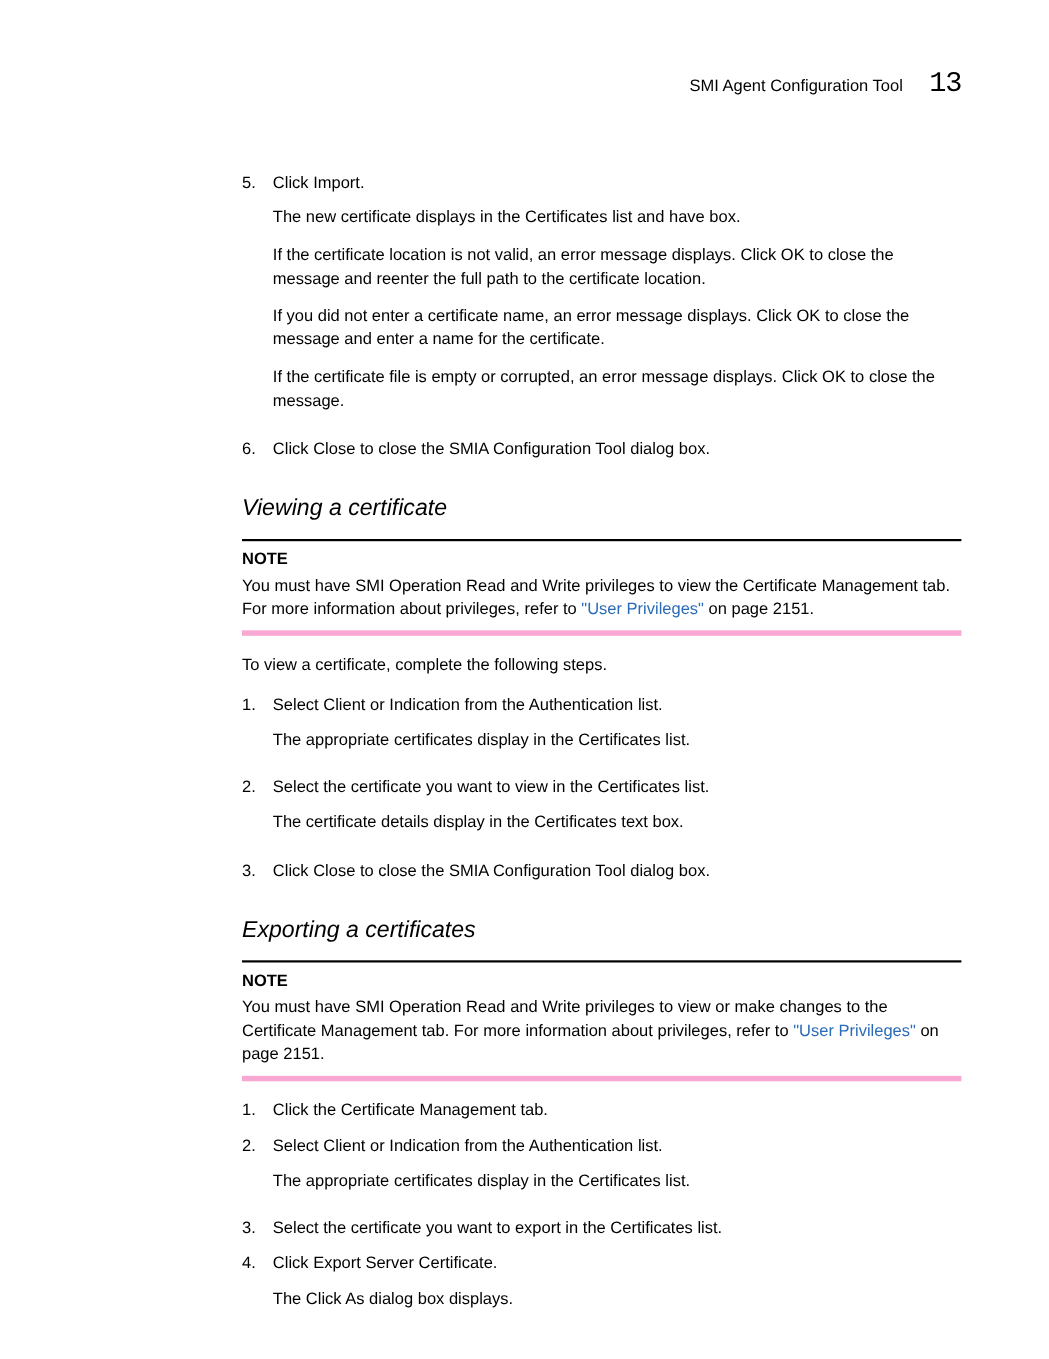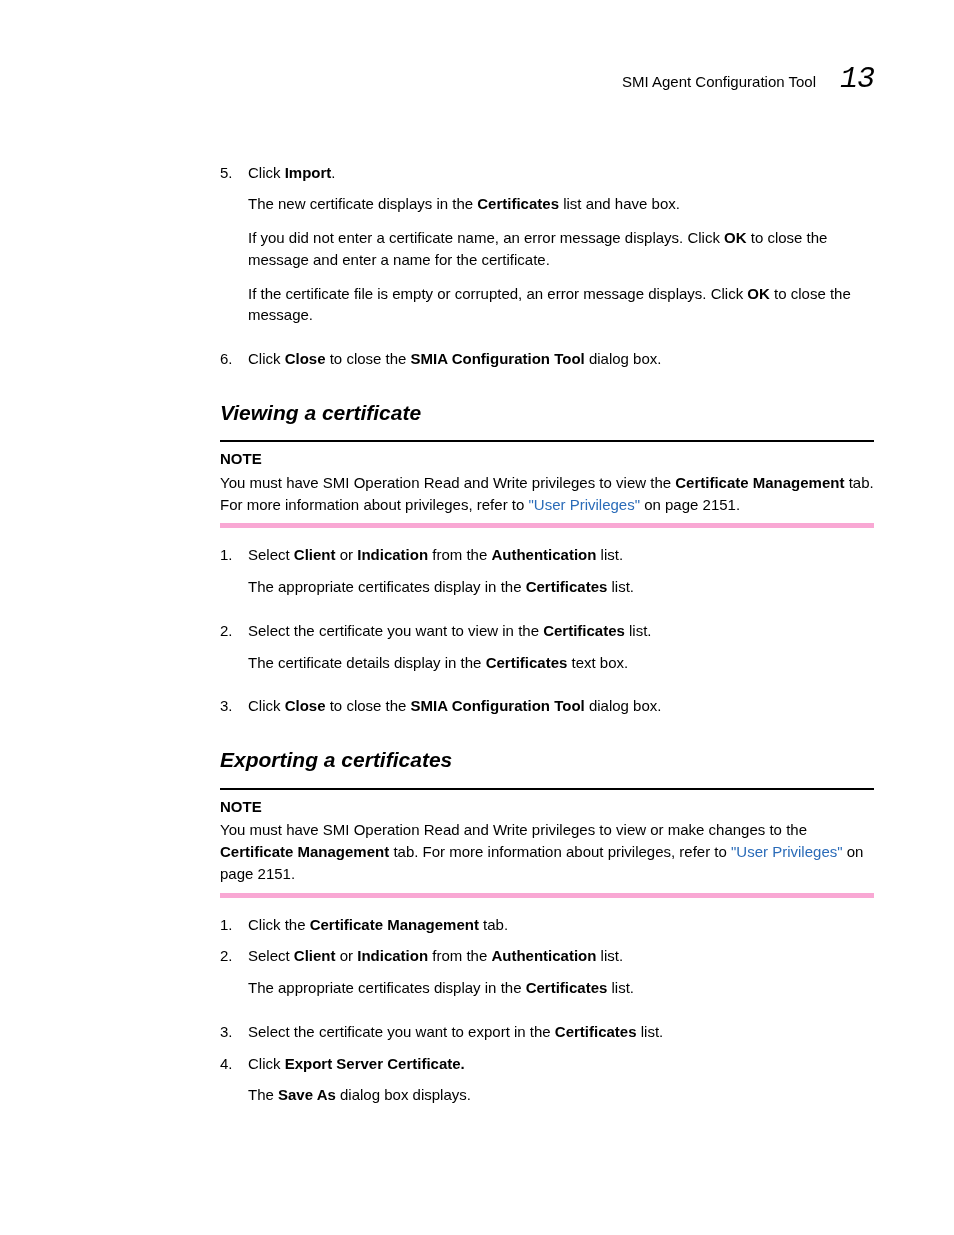--- a/index.html
+++ b/index.html
@@ -20,24 +20,23 @@
   }
   .header-row {
     display: flex;
     justify-content: flex-end;
     align-items: baseline;
     gap: 24px;
     margin-bottom: 60px;
     margin-left: 140px;
   }
   .chapter-num {
-    font-size: 30px;
+    font-size: 26px;
     font-family: "Courier New", monospace;
     letter-spacing: -1px;
-    font-style: italic;
   }
   .content {
     margin-left: 140px;
   }
   .ol {
     list-style: none;
     padding: 0;
     margin: 0;
   }
   .ol .li {
@@ -47,25 +46,25 @@
   .ol .num {
     flex: 0 0 28px;
   }
   .ol .body {
     flex: 1;
   }
   .sub {
     margin-top: 10px;
     margin-bottom: 12px;
   }
-  .bold { font-weight: bold; }
+  .bold { font-weight: normal; }
   .link { color: #2a6bb8; }
   h2.section {
     font-style: italic;
-    font-weight: bold;
+    font-weight: normal;
     font-size: 21px;
     margin: 28px 0 12px 0;
     font-family: Arial, Helvetica, sans-serif;
   }
   .note-box {
     border-top: 2px solid #000;
     border-bottom: 5px solid #f9a8d4;
     padding: 6px 0 8px 0;
     margin-bottom: 16px;
   }
@@ -88,20 +87,21 @@
   </div>
 
   <div class="content">
 
     <div class="ol">
       <div class="li">
         <div class="num">5.</div>
         <div class="body">
           <div><span>Click </span><span class="bold">Import</span><span>.</span></div>
           <div class="sub"><span>The new certificate displays in the </span><span class="bold">Certificates</span><span> list and have box.</span></div>
+          <div class="sub"><span>If the certificate location is not valid, an error message displays. Click </span><span class="bold">OK</span><span> to close the message and reenter the full path to the certificate location.</span></div>
           <div class="sub"><span>If you did not enter a certificate name, an error message displays. Click </span><span class="bold">OK</span><span> to close the message and enter a name for the certificate.</span></div>
           <div class="sub"><span>If the certificate file is empty or corrupted, an error message displays. Click </span><span class="bold">OK</span><span> to close the message.</span></div>
         </div>
       </div>
       <div class="li">
         <div class="num">6.</div>
         <div class="body">
           <span>Click </span><span class="bold">Close</span><span> to close the </span><span class="bold">SMIA Configuration Tool</span><span> dialog box.</span>
         </div>
       </div>
@@ -109,20 +109,21 @@
 
     <h2 class="section">Viewing a certificate</h2>
 
     <div class="note-box">
       <div class="note-label">NOTE</div>
       <div>
         <span>You must have SMI Operation Read and Write privileges to view the </span><span class="bold">Certificate Management</span><span> tab. For more information about privileges, refer to </span><span class="link">"User Privileges"</span><span> on page 2151.</span>
       </div>
     </div>
 
+    <p class="lead">To view a certificate, complete the following steps.</p>
 
     <div class="ol">
       <div class="li">
         <div class="num">1.</div>
         <div class="body">
           <div><span>Select </span><span class="bold">Client</span><span> or </span><span class="bold">Indication</span><span> from the </span><span class="bold">Authentication</span><span> list.</span></div>
           <div class="sub"><span>The appropriate certificates display in the </span><span class="bold">Certificates</span><span> list.</span></div>
         </div>
       </div>
       <div class="li">
@@ -167,20 +168,20 @@
       <div class="li">
         <div class="num">3.</div>
         <div class="body">
           <span>Select the certificate you want to export in the </span><span class="bold">Certificates</span><span> list.</span>
         </div>
       </div>
       <div class="li">
         <div class="num">4.</div>
         <div class="body">
           <div><span>Click </span><span class="bold">Export Server Certificate</span><span class="bold">.</span></div>
-          <div class="sub"><span>The </span><span class="bold">Save As</span><span> dialog box displays.</span></div>
+          <div class="sub"><span>The </span><span class="bold">Click As</span><span> dialog box displays.</span></div>
         </div>
       </div>
 
     </div>
 
   </div>
 </div>
 
 </body></html>

